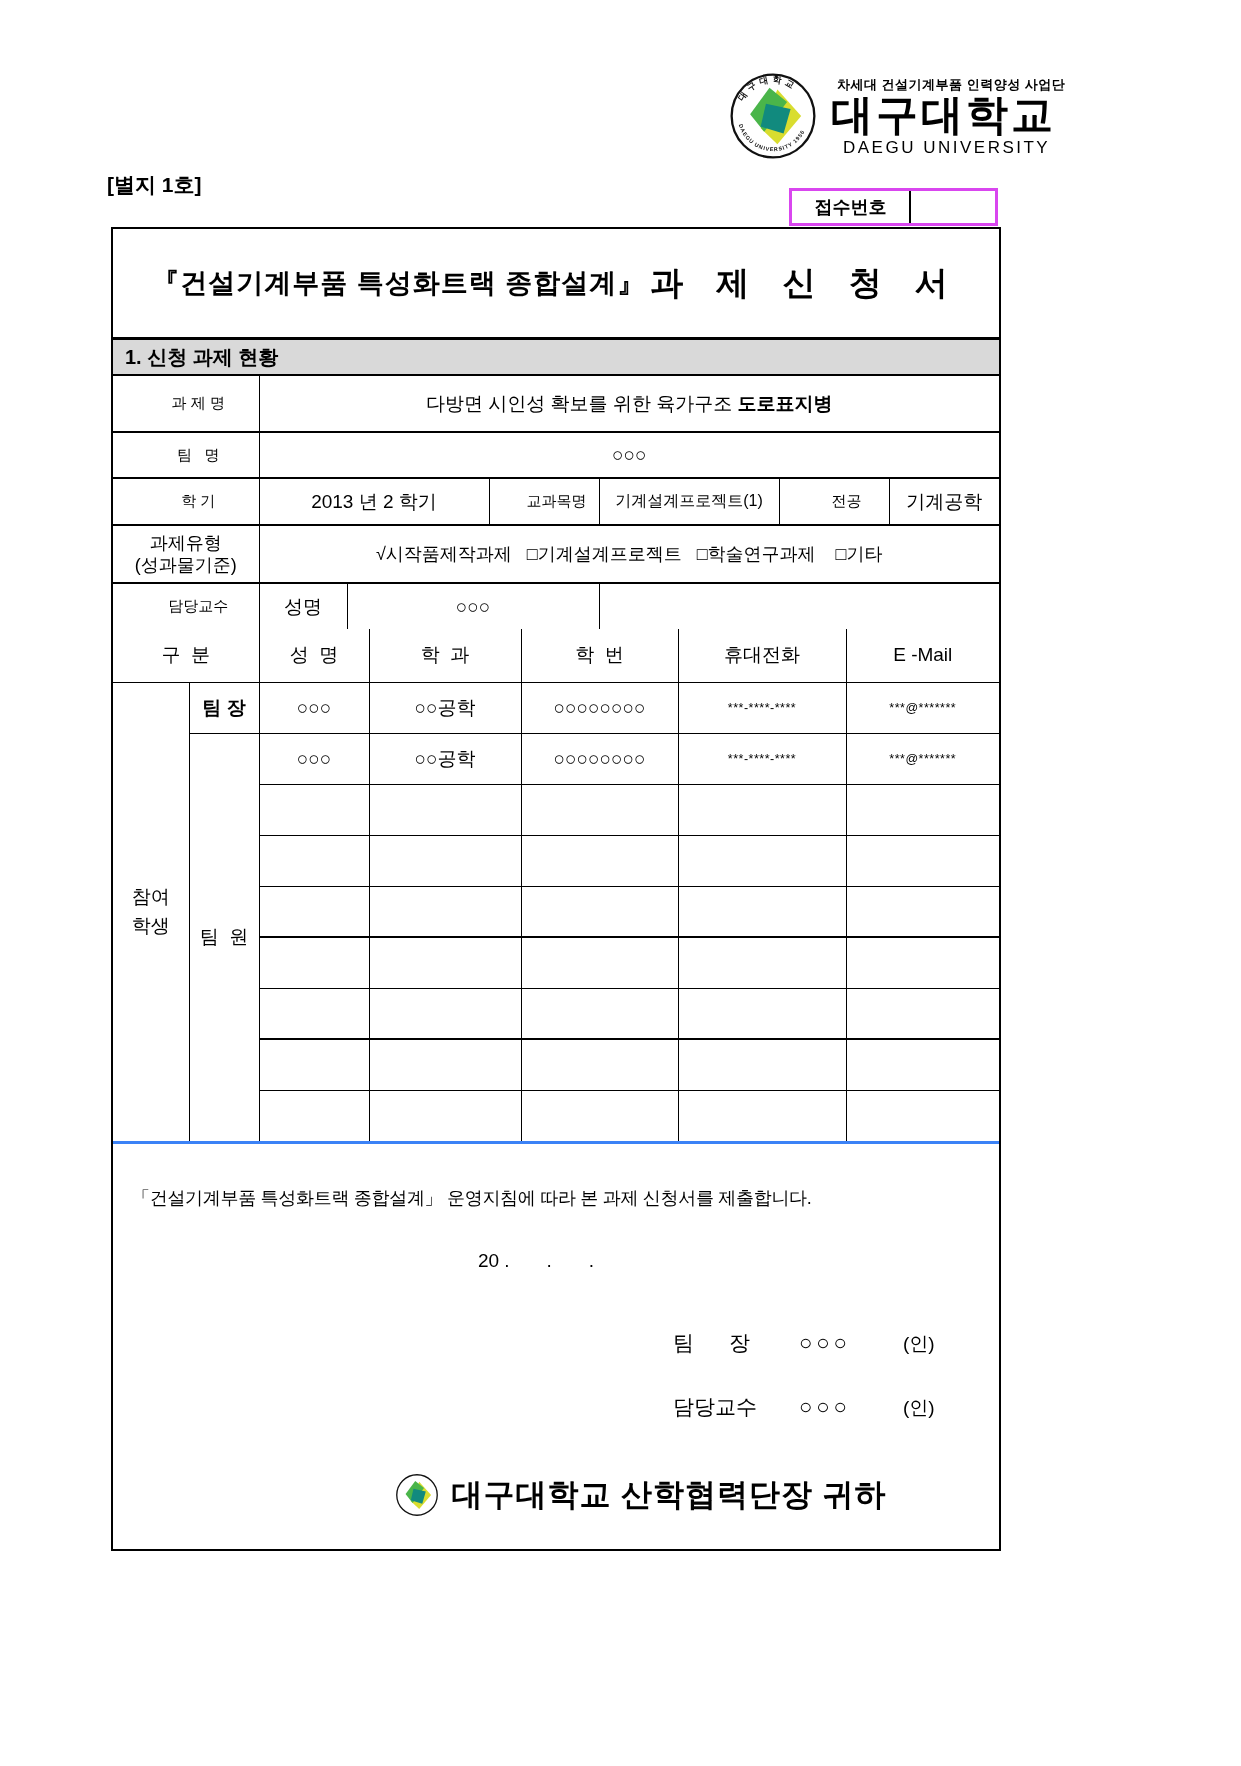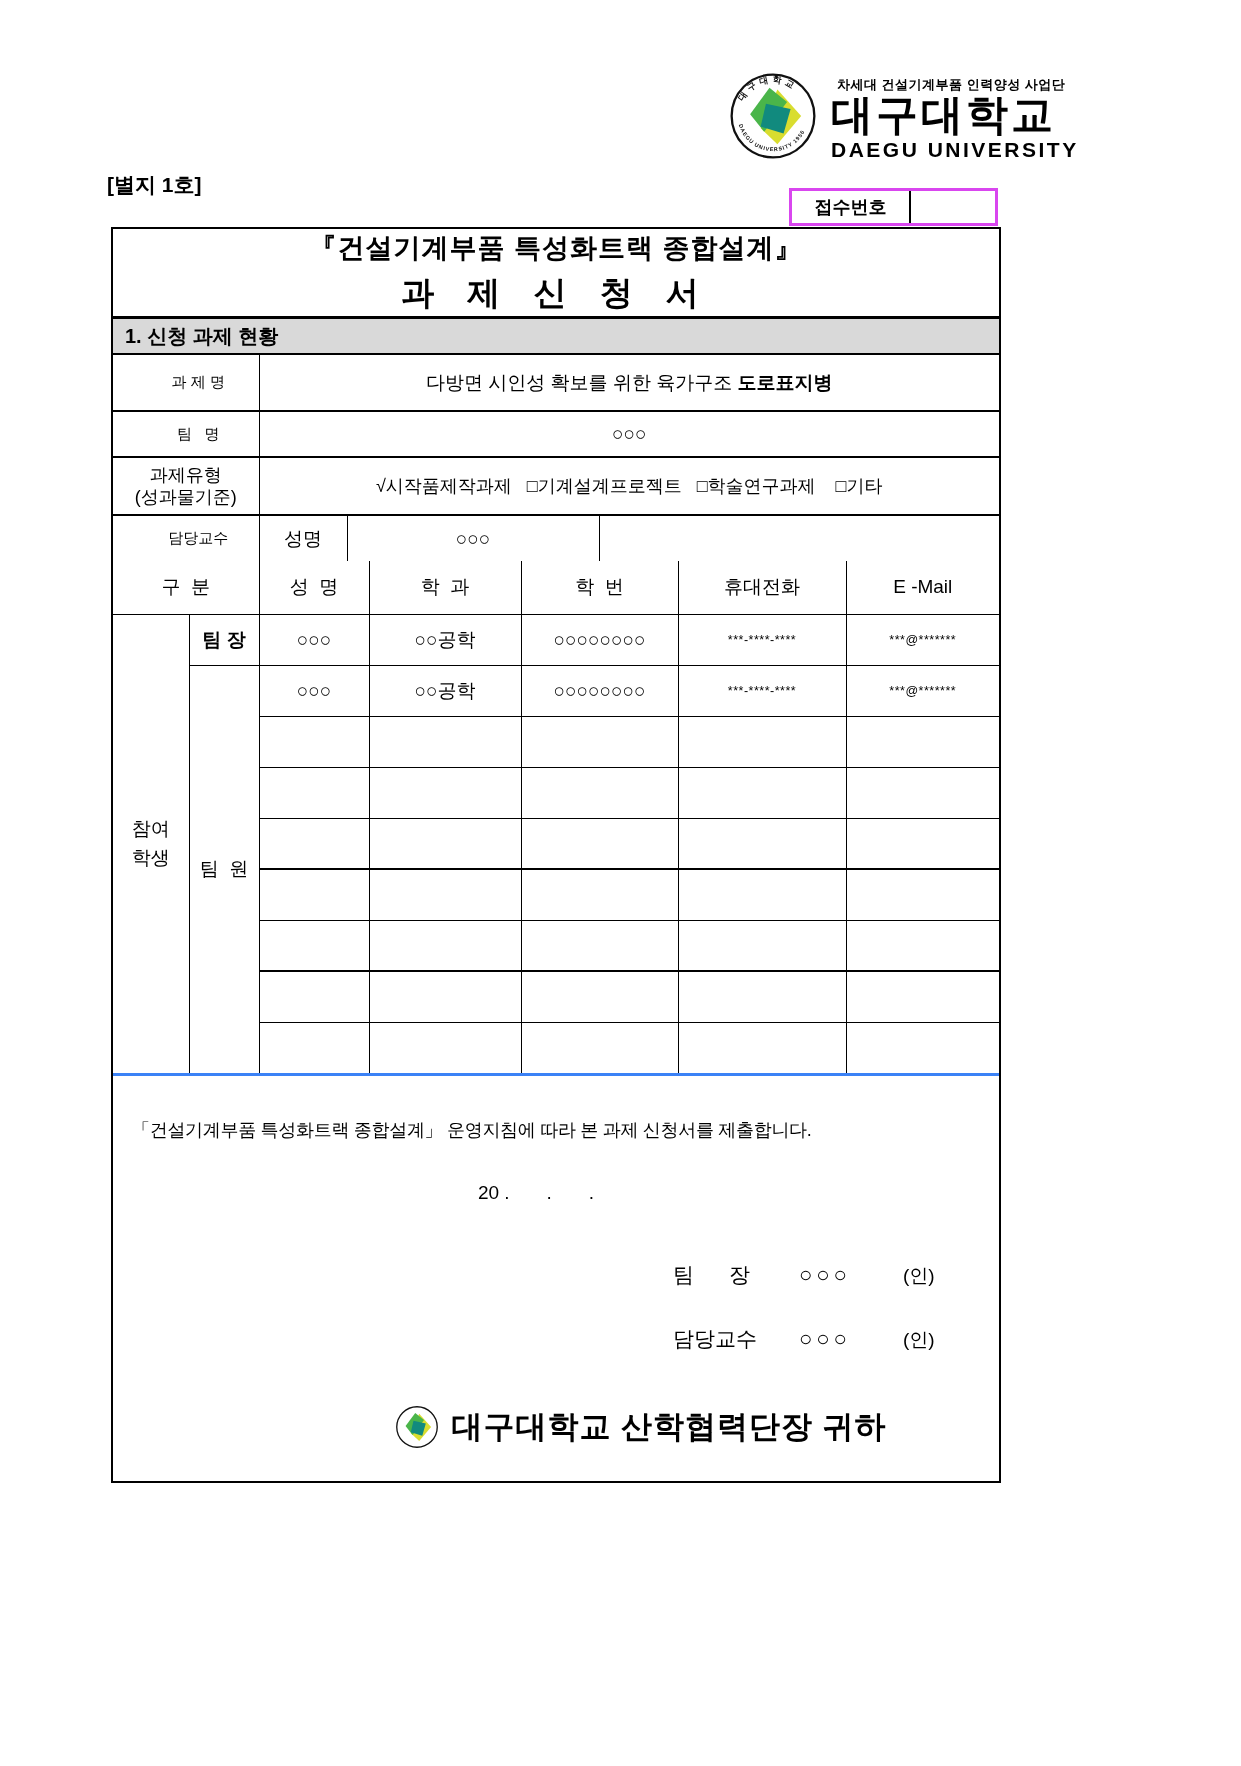--- a/index.html
+++ b/index.html
@@ -7,30 +7,30 @@
     width:1241px;height:1766px;position:relative;background:#ffffff;
     font-family:"Liberation Sans","DejaVu Sans",sans-serif;color:#000;
   }
   
   .logo-block{position:absolute;top:72px;left:729px;display:flex;align-items:flex-start;gap:14px;}
   .seal-lg{width:88px;height:88px;display:block;}
   .seal-sm{width:44px;height:44px;display:block;}
   .logo-text{display:flex;flex-direction:column;align-items:flex-start;padding-top:4px;}
   .logo-tagline{font-size:13px;font-weight:bold;letter-spacing:0.5px;margin-left:6px;white-space:pre;}
   .logo-ko{font-size:42px;font-weight:900;letter-spacing:3px;line-height:1.02;white-space:pre;}
-  .logo-en{font-size:21px;font-weight:bold;letter-spacing:2.5px;margin-top:1px;white-space:pre;}
+  .logo-en{font-size:17px;font-weight:normal;letter-spacing:2.5px;margin-top:1px;white-space:pre;margin-left:12px;}
   .byeolji{position:absolute;top:171px;left:107px;font-size:21px;font-weight:bold;}
   .receipt{position:absolute;top:165px;left:789px;width:209px;height:38px;border:3px solid #d946ef;
     display:flex;box-sizing:border-box;background:#fff;margin-top:23px;}
   .receipt-label{width:117px;display:flex;align-items:center;justify-content:center;
     font-weight:bold;font-size:18px;border-right:2px solid #000;}
   .receipt-value{flex:1;}
   
   .form{position:absolute;top:227px;left:111px;width:886px;border:2px solid #000;background:#fff;}
-  .title-box{height:87px;display:flex;flex-direction:column;align-items:center;justify-content:center;gap:5px;}
+  .title-box{height:108px;display:flex;flex-direction:row;align-items:center;justify-content:center;gap:5px;}
   .title1{font-size:27px;font-weight:bold;letter-spacing:1px;}
   .title2{font-size:33px;font-weight:bold;letter-spacing:12px;}
   .band{background:#d9d9d9;border-top:3px solid #000;border-bottom:2px solid #000;height:34px;
     display:flex;align-items:center;padding-left:12px;font-weight:bold;font-size:20px;}
   table{border-collapse:collapse;table-layout:fixed;width:886px;}
   td{border:1px solid #000;text-align:center;vertical-align:middle;font-size:19px;padding:0 2px;
      overflow:hidden;white-space:pre;}
   td:first-child{border-left:none;}
   td:last-child{border-right:none;}
   tr:first-child td{border-top:none;}
@@ -114,20 +114,28 @@
     </colgroup>
     <tbody>
         <tr style="height:56px">
       <td class="lab">과 제 명</td>
       <td colspan="6"><span>다방면 시인성 확보를 위한 육가구조 </span><span class="bold">도로표지병</span></td>
     </tr>
     <tr style="height:46px">
       <td class="lab">팀   명</td>
       <td colspan="6">○○○</td>
     </tr>
+    <tr style="height:47px">
+      <td class="lab">학 기</td>
+      <td colspan="2">2013 년 2 학기</td>
+      <td class="lab">교과목명</td>
+      <td class="small-cell">기계설계프로젝트(1)</td>
+      <td class="lab">전공</td>
+      <td>기계공학</td>
+    </tr>
     <tr style="height:58px">
       <td class="two-line"><span>과제유형</span><br><span>(성과물기준)</span></td>
       <td colspan="6" class="opt-cell">√시작품제작과제   □기계설계프로젝트   □학술연구과제    □기타</td>
     </tr>
     <tr style="height:46px">
       <td class="lab">담당교수</td>
       <td>성명</td>
       <td colspan="2">○○○</td>
       <td colspan="3"></td>
     </tr>

